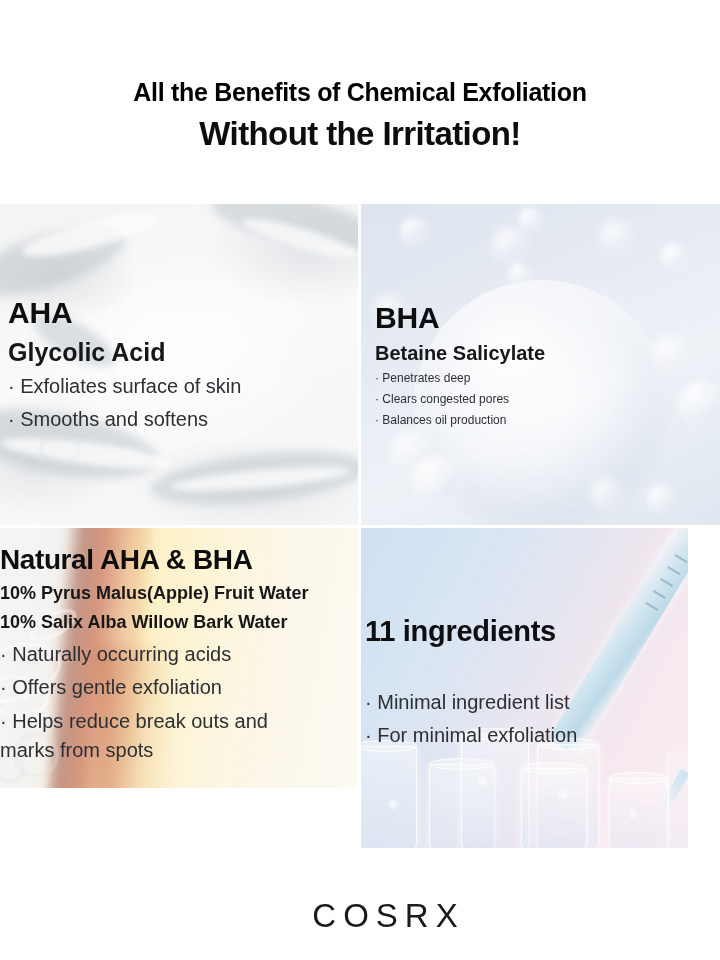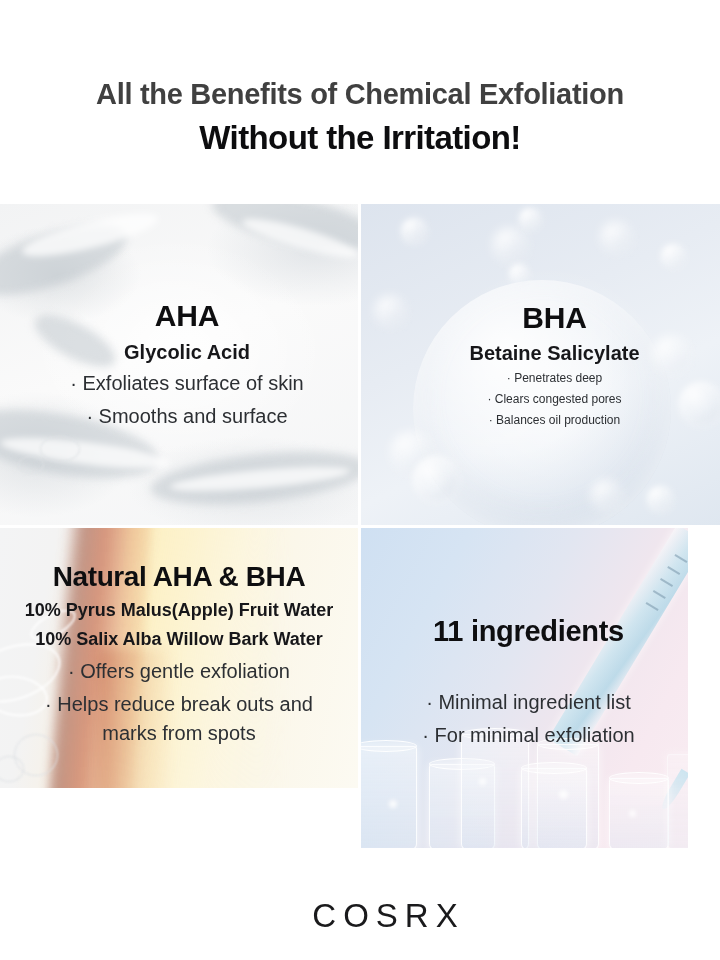--- a/index.html
+++ b/index.html
@@ -12,21 +12,21 @@
   }
   .page { position:relative; width:720px; height:960px; background:#ffffff; }
 
   
   .header {
     position:absolute; left:0; top:0; width:720px; height:204px;
     display:flex; flex-direction:column; align-items:center; justify-content:flex-start;
     padding-top:78px; background:#ffffff;
   }
   .headline-1 {
-    font-size:29px; font-weight:bold; color:#404040;
+    font-size:25px; font-weight:bold; color:#000000;
     letter-spacing:-0.3px; line-height:1.15; white-space:nowrap;
   }
   .headline-2 {
     font-size:33px; font-weight:bold; color:#0d0d0f;
     letter-spacing:-0.6px; line-height:1.2; margin-top:7px; white-space:nowrap;
   }
 
   
   .grid {
     position:absolute; left:0; top:204px; width:720px; height:644px;
@@ -37,21 +37,21 @@
     display:flex; flex-direction:column; align-items:center; justify-content:center;
   }
   .p-aha  { left:0;   top:0;   width:358px; height:321px; }
   .p-bha  { left:361px; top:0;   width:359px; height:321px; }
   .p-nat  { left:0;   top:324px; width:358px; height:260px; }
   .p-ing  { left:361px; top:324px; width:327px; height:320px; }
 
   .panel-bg { position:absolute; inset:0; z-index:0; }
   .panel-inner {
     position:relative; z-index:3; width:100%;
-    display:flex; flex-direction:column; align-items:center;
+    display:flex; flex-direction:column; align-items:flex-start;
     text-align:center;
   }
 
   
   .bg-aha {
     background:
       radial-gradient(ellipse 120px 70px at 16% 22%, rgba(205,210,214,.55), rgba(205,210,214,0) 70%),
       radial-gradient(ellipse 150px 80px at 88% 14%, rgba(198,205,212,.45), rgba(198,205,212,0) 72%),
       radial-gradient(ellipse 140px 90px at 10% 78%, rgba(200,206,211,.5), rgba(200,206,211,0) 70%),
       radial-gradient(ellipse 170px 70px at 70% 88%, rgba(203,209,214,.38), rgba(203,209,214,0) 72%),
@@ -154,21 +154,21 @@
   }
   .t-sub {
     font-weight:bold; color:#17171a; line-height:1.2;
   }
   .t-bullet {
     color:#2c2f33; line-height:1.34; font-weight:400;
   }
 
   .aha-text { transform:translateX(8px); }
   .aha-text .t-title  { font-size:30px; letter-spacing:-0.2px; }
-  .aha-text .t-sub    { font-size:20px; margin-top:7px; }
+  .aha-text .t-sub    { font-size:25px; margin-top:7px; }
   .aha-text .t-bullet { font-size:20px; margin-top:6px; }
 
   .bha-text { transform:translateX(14px); }
   .bha-text .t-title  { font-size:30px; letter-spacing:-0.2px; }
   .bha-text .t-sub    { font-size:20px; margin-top:6px; }
   .bha-text .t-bullet { font-size:12px; margin-top:5px; }
 
   .nat-text { transform:translateY(-4px); }
   .nat-text .t-title  { font-size:28px; letter-spacing:-0.4px; }
   .nat-text .t-sub    { font-size:18px; margin-top:8px; }
@@ -215,21 +215,21 @@
         <div class="gel-dark" style="left:150px; top:250px; width:220px; height:48px; transform:rotate(-6deg);"></div>
         <div class="gel-streak" style="left:170px; top:266px; width:180px; height:18px; transform:rotate(-5deg);"></div>
         <div class="gel-dark" style="left:30px;  top:120px; width:90px;  height:34px; transform:rotate(28deg);"></div>
         <div class="splash-dim" style="left:40px;  top:232px; width:40px;  height:26px;"></div>
         <div class="splash-dim" style="left:18px;  top:252px; width:26px;  height:18px;"></div>
       </div>
       <div class="panel-inner aha-text">
         <div class="t-title">AHA</div>
         <div class="t-sub">Glycolic Acid</div>
         <div class="t-bullet">· Exfoliates surface of skin</div>
-        <div class="t-bullet">· Smooths and surface</div>
+        <div class="t-bullet">· Smooths and softens</div>
       </div>
     </div>
 
     <div class="panel p-bha">
       <div class="panel-bg bg-bha">
         <div class="bigbubble"></div>
         <div class="bubble soft" style="left:40px;  top:14px;  width:26px; height:26px;"></div>
         <div class="bubble blurry" style="left:132px; top:24px;  width:34px; height:34px;"></div>
         <div class="bubble soft" style="left:158px; top:4px;   width:22px; height:22px;"></div>
         <div class="bubble blurry" style="left:240px; top:18px;  width:30px; height:30px;"></div>
@@ -260,20 +260,21 @@
         <div class="splash" style="left:-34px; top:118px; width:96px; height:54px; transform:rotate(-18deg);"></div>
         <div class="splash" style="left:-16px; top:148px; width:64px; height:40px; transform:rotate(8deg);"></div>
         <div class="splash-dim" style="left:14px; top:206px; width:44px; height:42px;"></div>
         <div class="splash-dim" style="left:-6px; top:228px; width:30px; height:26px;"></div>
         <div class="splash" style="left:28px; top:86px; width:50px; height:22px; transform:rotate(-28deg);"></div>
       </div>
       <div class="panel-inner nat-text">
         <div class="t-title">Natural AHA &amp; BHA</div>
         <div class="t-sub">10% Pyrus Malus(Apple) Fruit Water</div>
         <div class="t-sub second">10% Salix Alba Willow Bark Water</div>
+        <div class="t-bullet">· Naturally occurring acids</div>
         <div class="t-bullet">· Offers gentle exfoliation</div>
         <div class="t-bullet">· Helps reduce break outs and</div>
         <div class="t-bullet tight">marks from spots</div>
       </div>
     </div>
 
     <div class="panel p-ing">
       <div class="panel-bg bg-ing">
 
         <div class="pipette">

